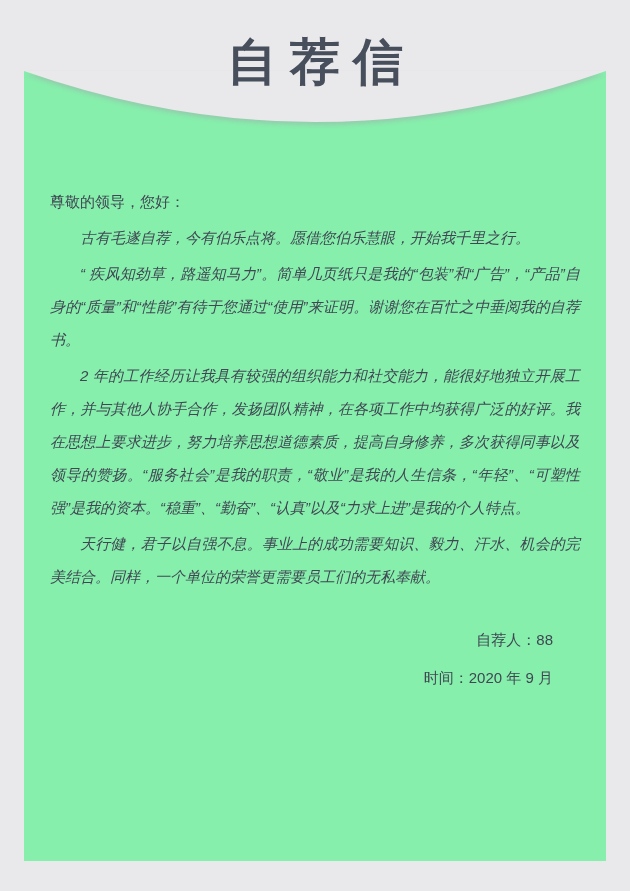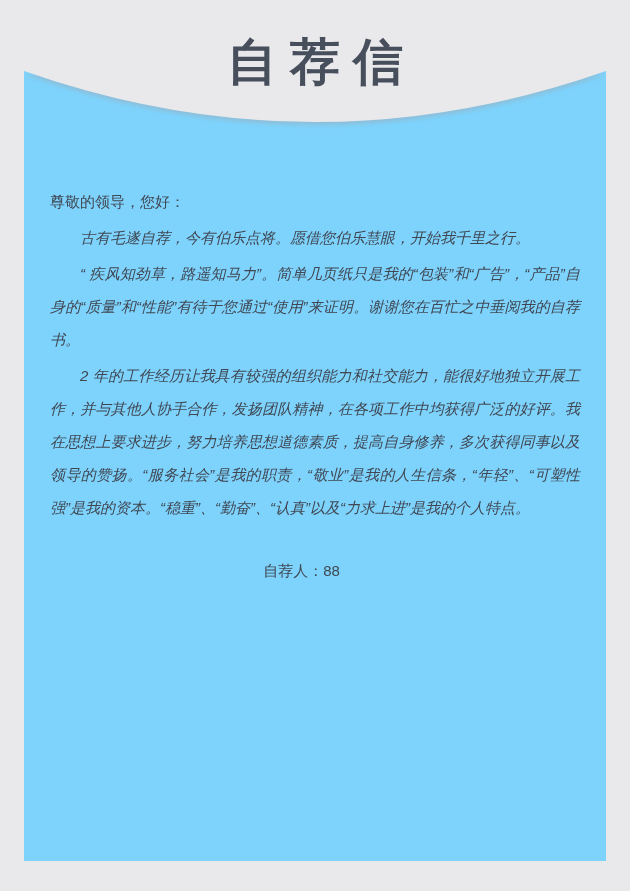--- a/index.html
+++ b/index.html
@@ -17,21 +17,21 @@
   .canvas {
     position: absolute;
     inset: 0;
   }
   .page {
     position: absolute;
     left: 24px;
     top: 71px;
     width: 582px;
     height: 790px;
-    background: #7dd3fc;
+    background: #86efac;
   }
   .curve-svg {
     position: absolute;
     top: 0;
     left: 0;
     display: block;
     filter: drop-shadow(0 3px 2px rgba(165, 165, 172, 0.45));
   }
   .letter-title {
     position: absolute;
@@ -66,21 +66,21 @@
   .letter-body p {
     margin: 0 0 3px 0;
   }
   .para {
     text-indent: 2em;
     font-style: italic;
   }
   .signature {
     margin-top: 28px;
     margin-right: 27px;
-    text-align: center;
+    text-align: right;
     line-height: 38px;
   }
 </style>
 </head>
 <body>
 
 <div class="canvas">
 
   <div class="page">
 
@@ -91,24 +91,26 @@
     <div class="letter-body">
 
       <p class="salutation">尊敬的领导，您好：</p>
 
       <p class="para">古有毛遂自荐，今有伯乐点将。愿借您伯乐慧眼，开始我千里之行。</p>
 
       <p class="para">“ 疾风知劲草，路遥知马力”。简单几页纸只是我的“包装”和“广告”，“产品”自身的“质量”和“性能”有待于您通过“使用”来证明。谢谢您在百忙之中垂阅我的自荐书。</p>
 
       <p class="para">2 年的工作经历让我具有较强的组织能力和社交能力，能很好地独立开展工作，并与其他人协手合作，发扬团队精神，在各项工作中均获得广泛的好评。我在思想上要求进步，努力培养思想道德素质，提高自身修养，多次获得同事以及领导的赞扬。“服务社会”是我的职责，“敬业”是我的人生信条，“年轻”、“可塑性强”是我的资本。“稳重”、“勤奋”、“认真”以及“力求上进”是我的个人特点。</p>
 
+      <p class="para">天行健，君子以自强不息。事业上的成功需要知识、毅力、汗水、机会的完美结合。同样，一个单位的荣誉更需要员工们的无私奉献。</p>
 
 
       <div class="signature">
         <div>自荐人：88</div>
+        <div>时间：2020 年 9 月</div>
       </div>
 
     </div>
   </div>
 
   <h1 class="letter-title">自荐信</h1>
 
 </div>
 
 </body></html>

